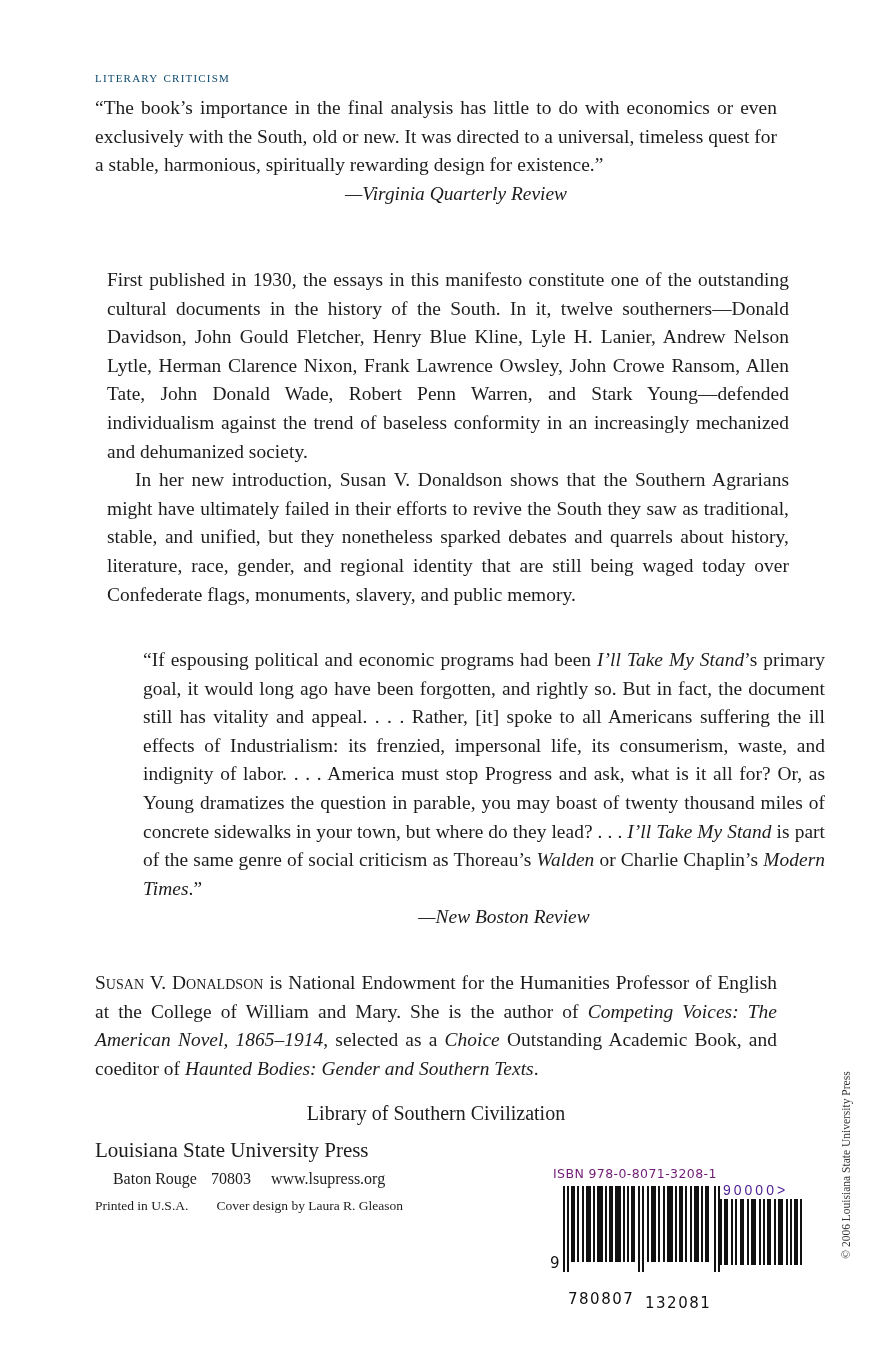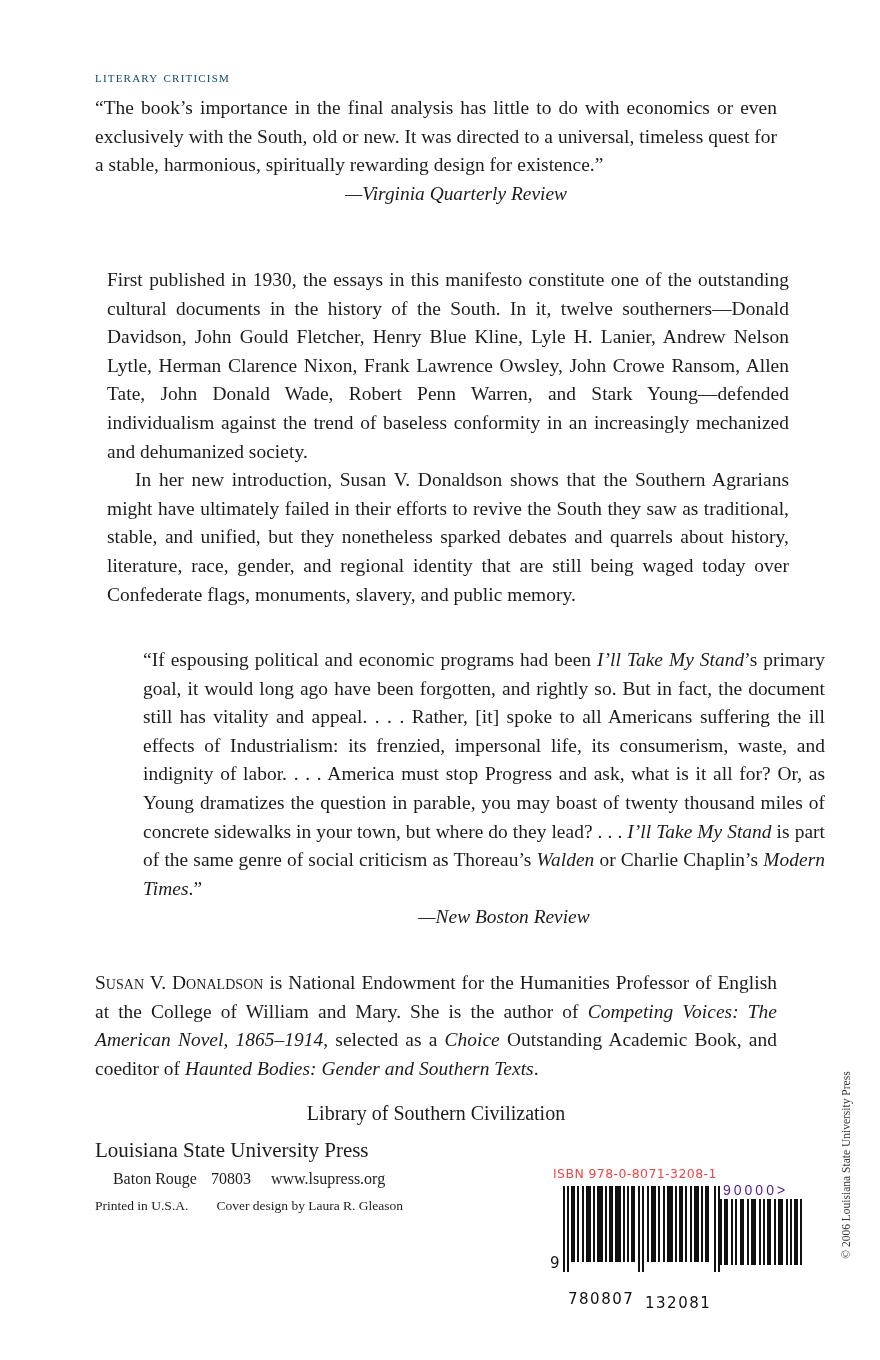--- a/index.html
+++ b/index.html
@@ -36,21 +36,21 @@
     .pub { position: absolute; left: 95px; top: 1135px; font-family: "Liberation Serif", serif; }
     .pub .name { font-size: 21px; line-height: 30px; }
     .pub .addr { font-size: 16px; line-height: 28px; text-align: center; }
     .pub .addr span { display: inline-block; }
     .pub .addr .gap { width: 14px; }
     .pub .addr .gap2 { width: 20px; }
     .pub .credits { font-size: 13.5px; line-height: 26px; }
     .pub .credits .gap3 { display: inline-block; width: 28px; }
     .barcode-wrap { position: absolute; left: 550px; top: 1166px; width: 260px; height: 115px; }
     .isbn-label {
-      position: absolute; left: 3px; top: 0; font-family: "DejaVu Sans", sans-serif; font-size: 12.5px; letter-spacing: 0.4px; color: #ef4444;
+      position: absolute; left: 3px; top: 0; font-family: "DejaVu Sans", sans-serif; font-size: 12.5px; letter-spacing: 0.4px; color: #701a75;
     }
     .bars-main { position: absolute; left: 13px; top: 20px; width: 157px; height: 86px; }
     .bars-supp { position: absolute; left: 170px; top: 33px; width: 82px; height: 66px; }
     .supp-label {
       position: absolute; left: 173px; top: 16px; font-family: Liberation Sans, sans-serif; font-size: 14px; letter-spacing: 3px; color: #4c1d95;
     }
     .ean-digits {
       position: absolute; left: 0; top: 88px; font-family: "DejaVu Sans", sans-serif; font-size: 15px; color: #111; white-space: nowrap;
     }
     .ean-digits span { display: inline-block; background: #fff; }

